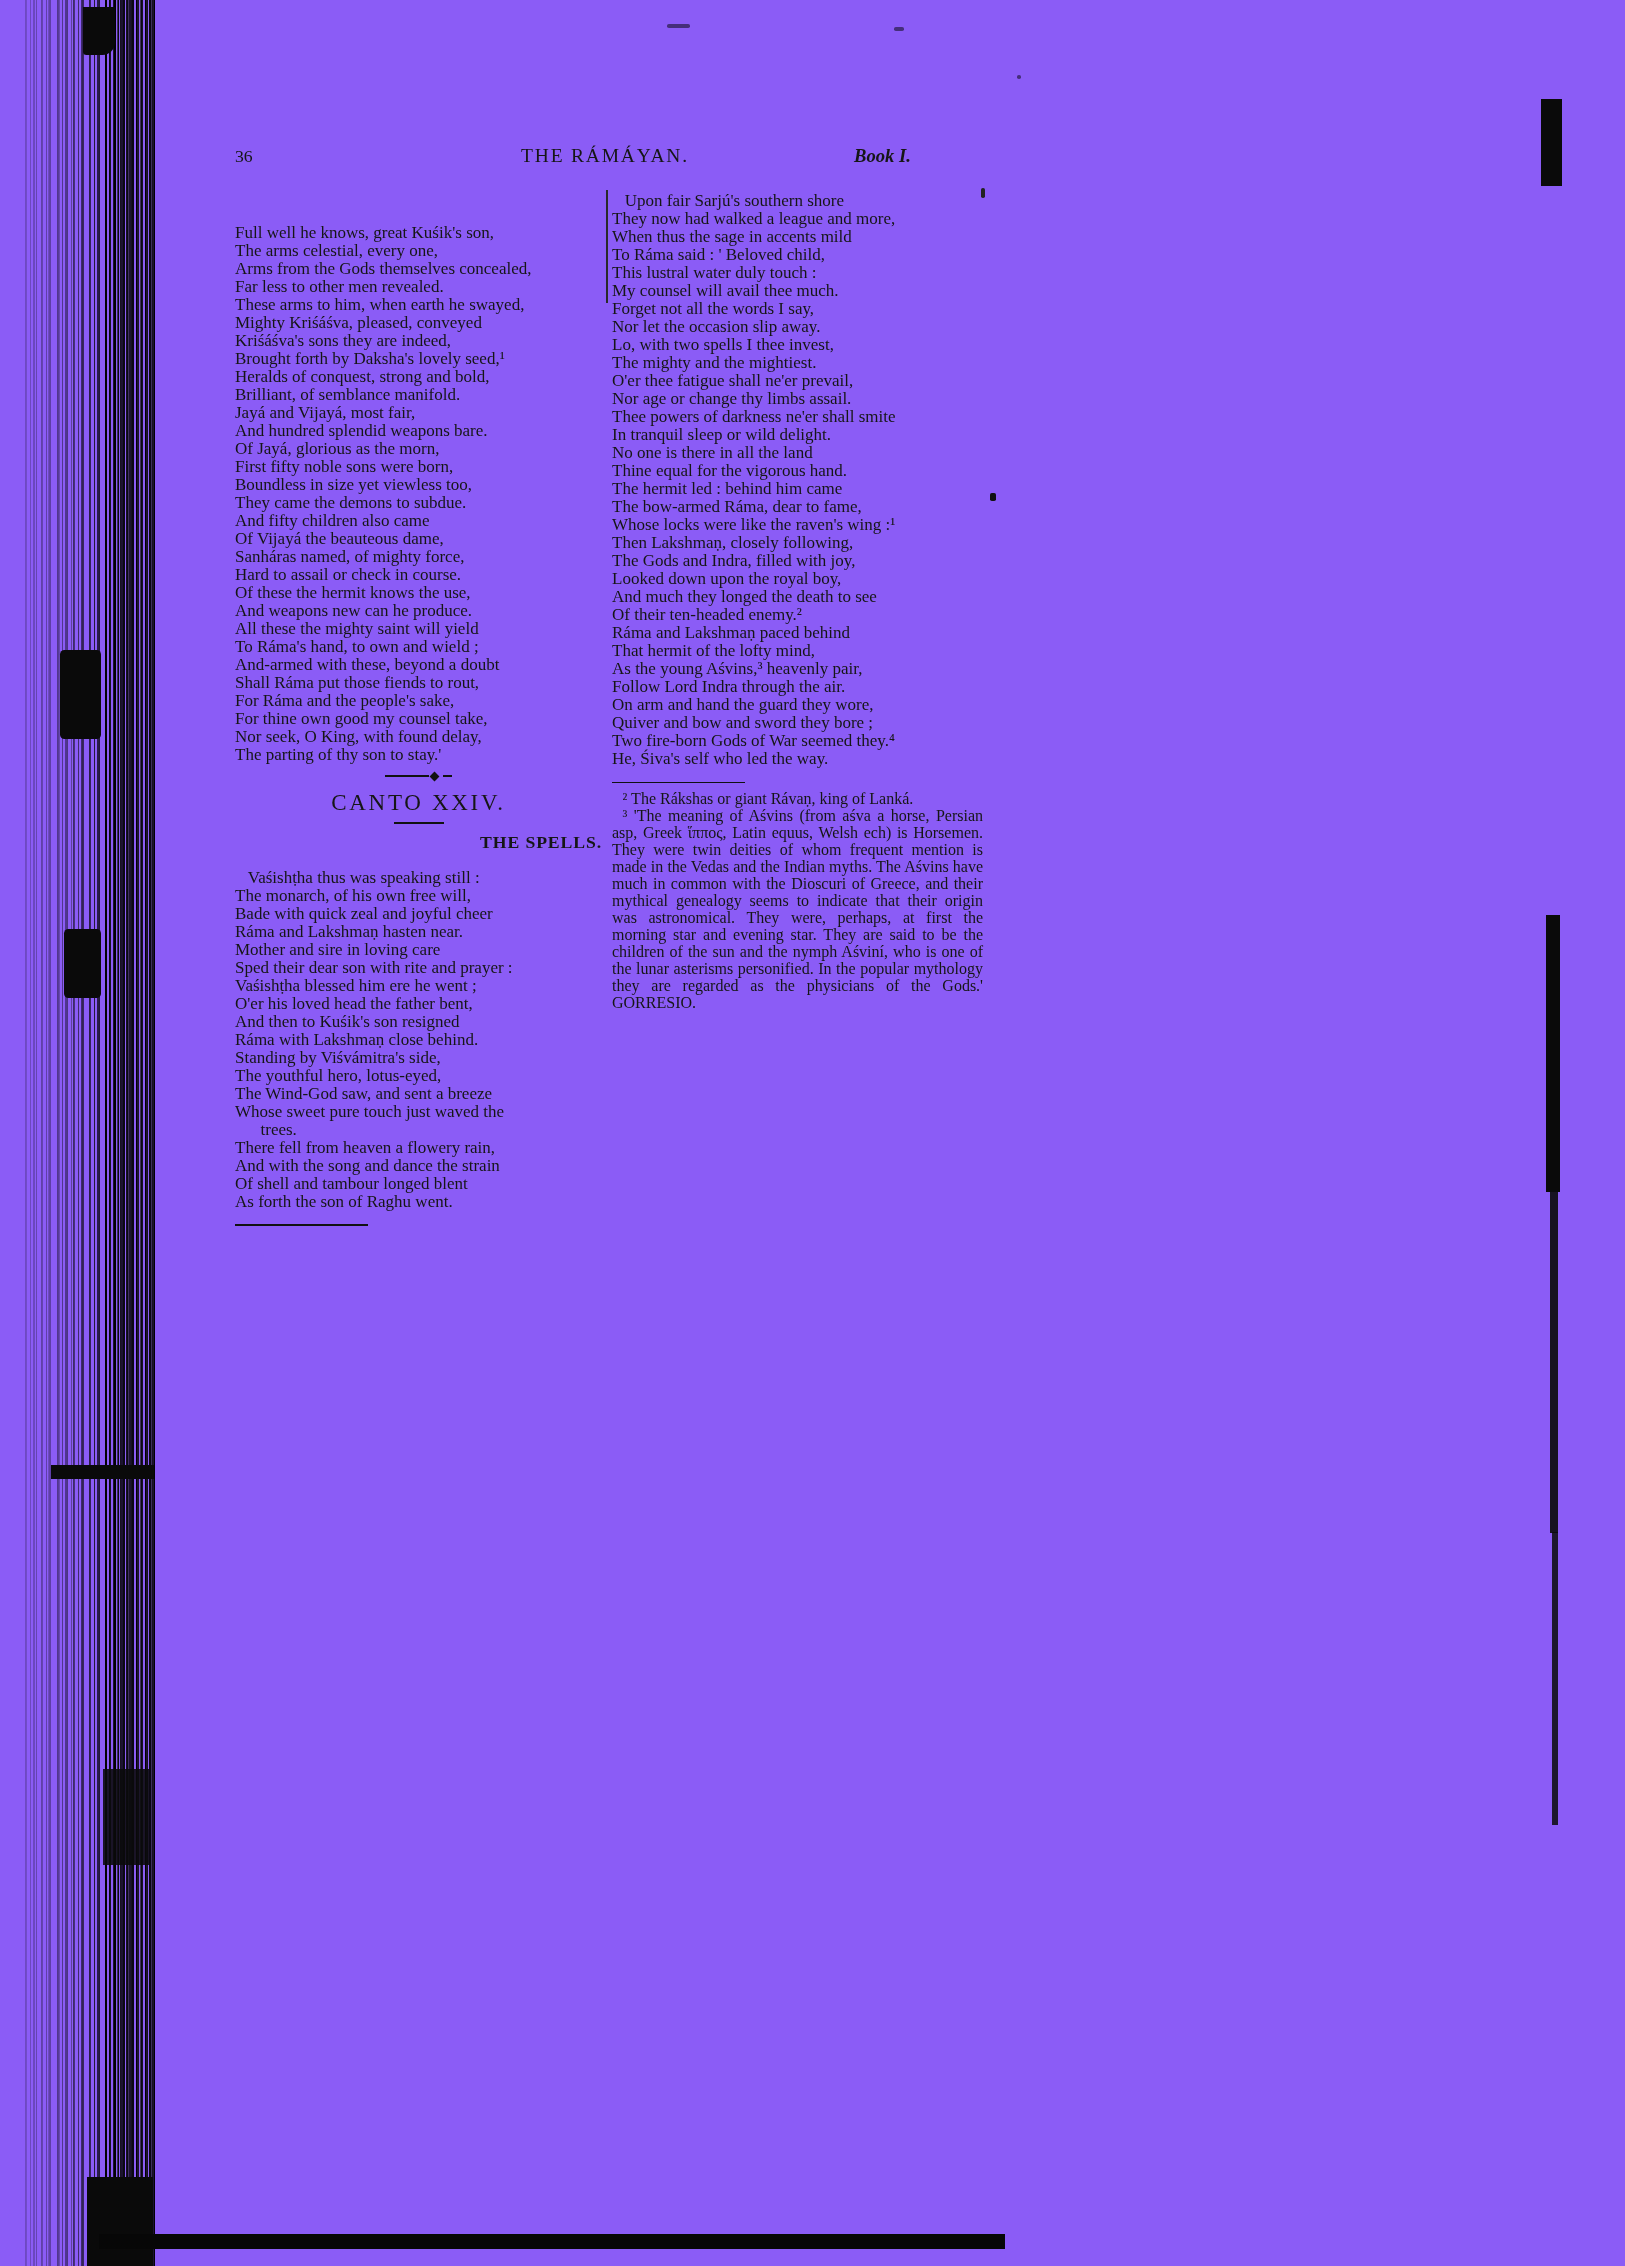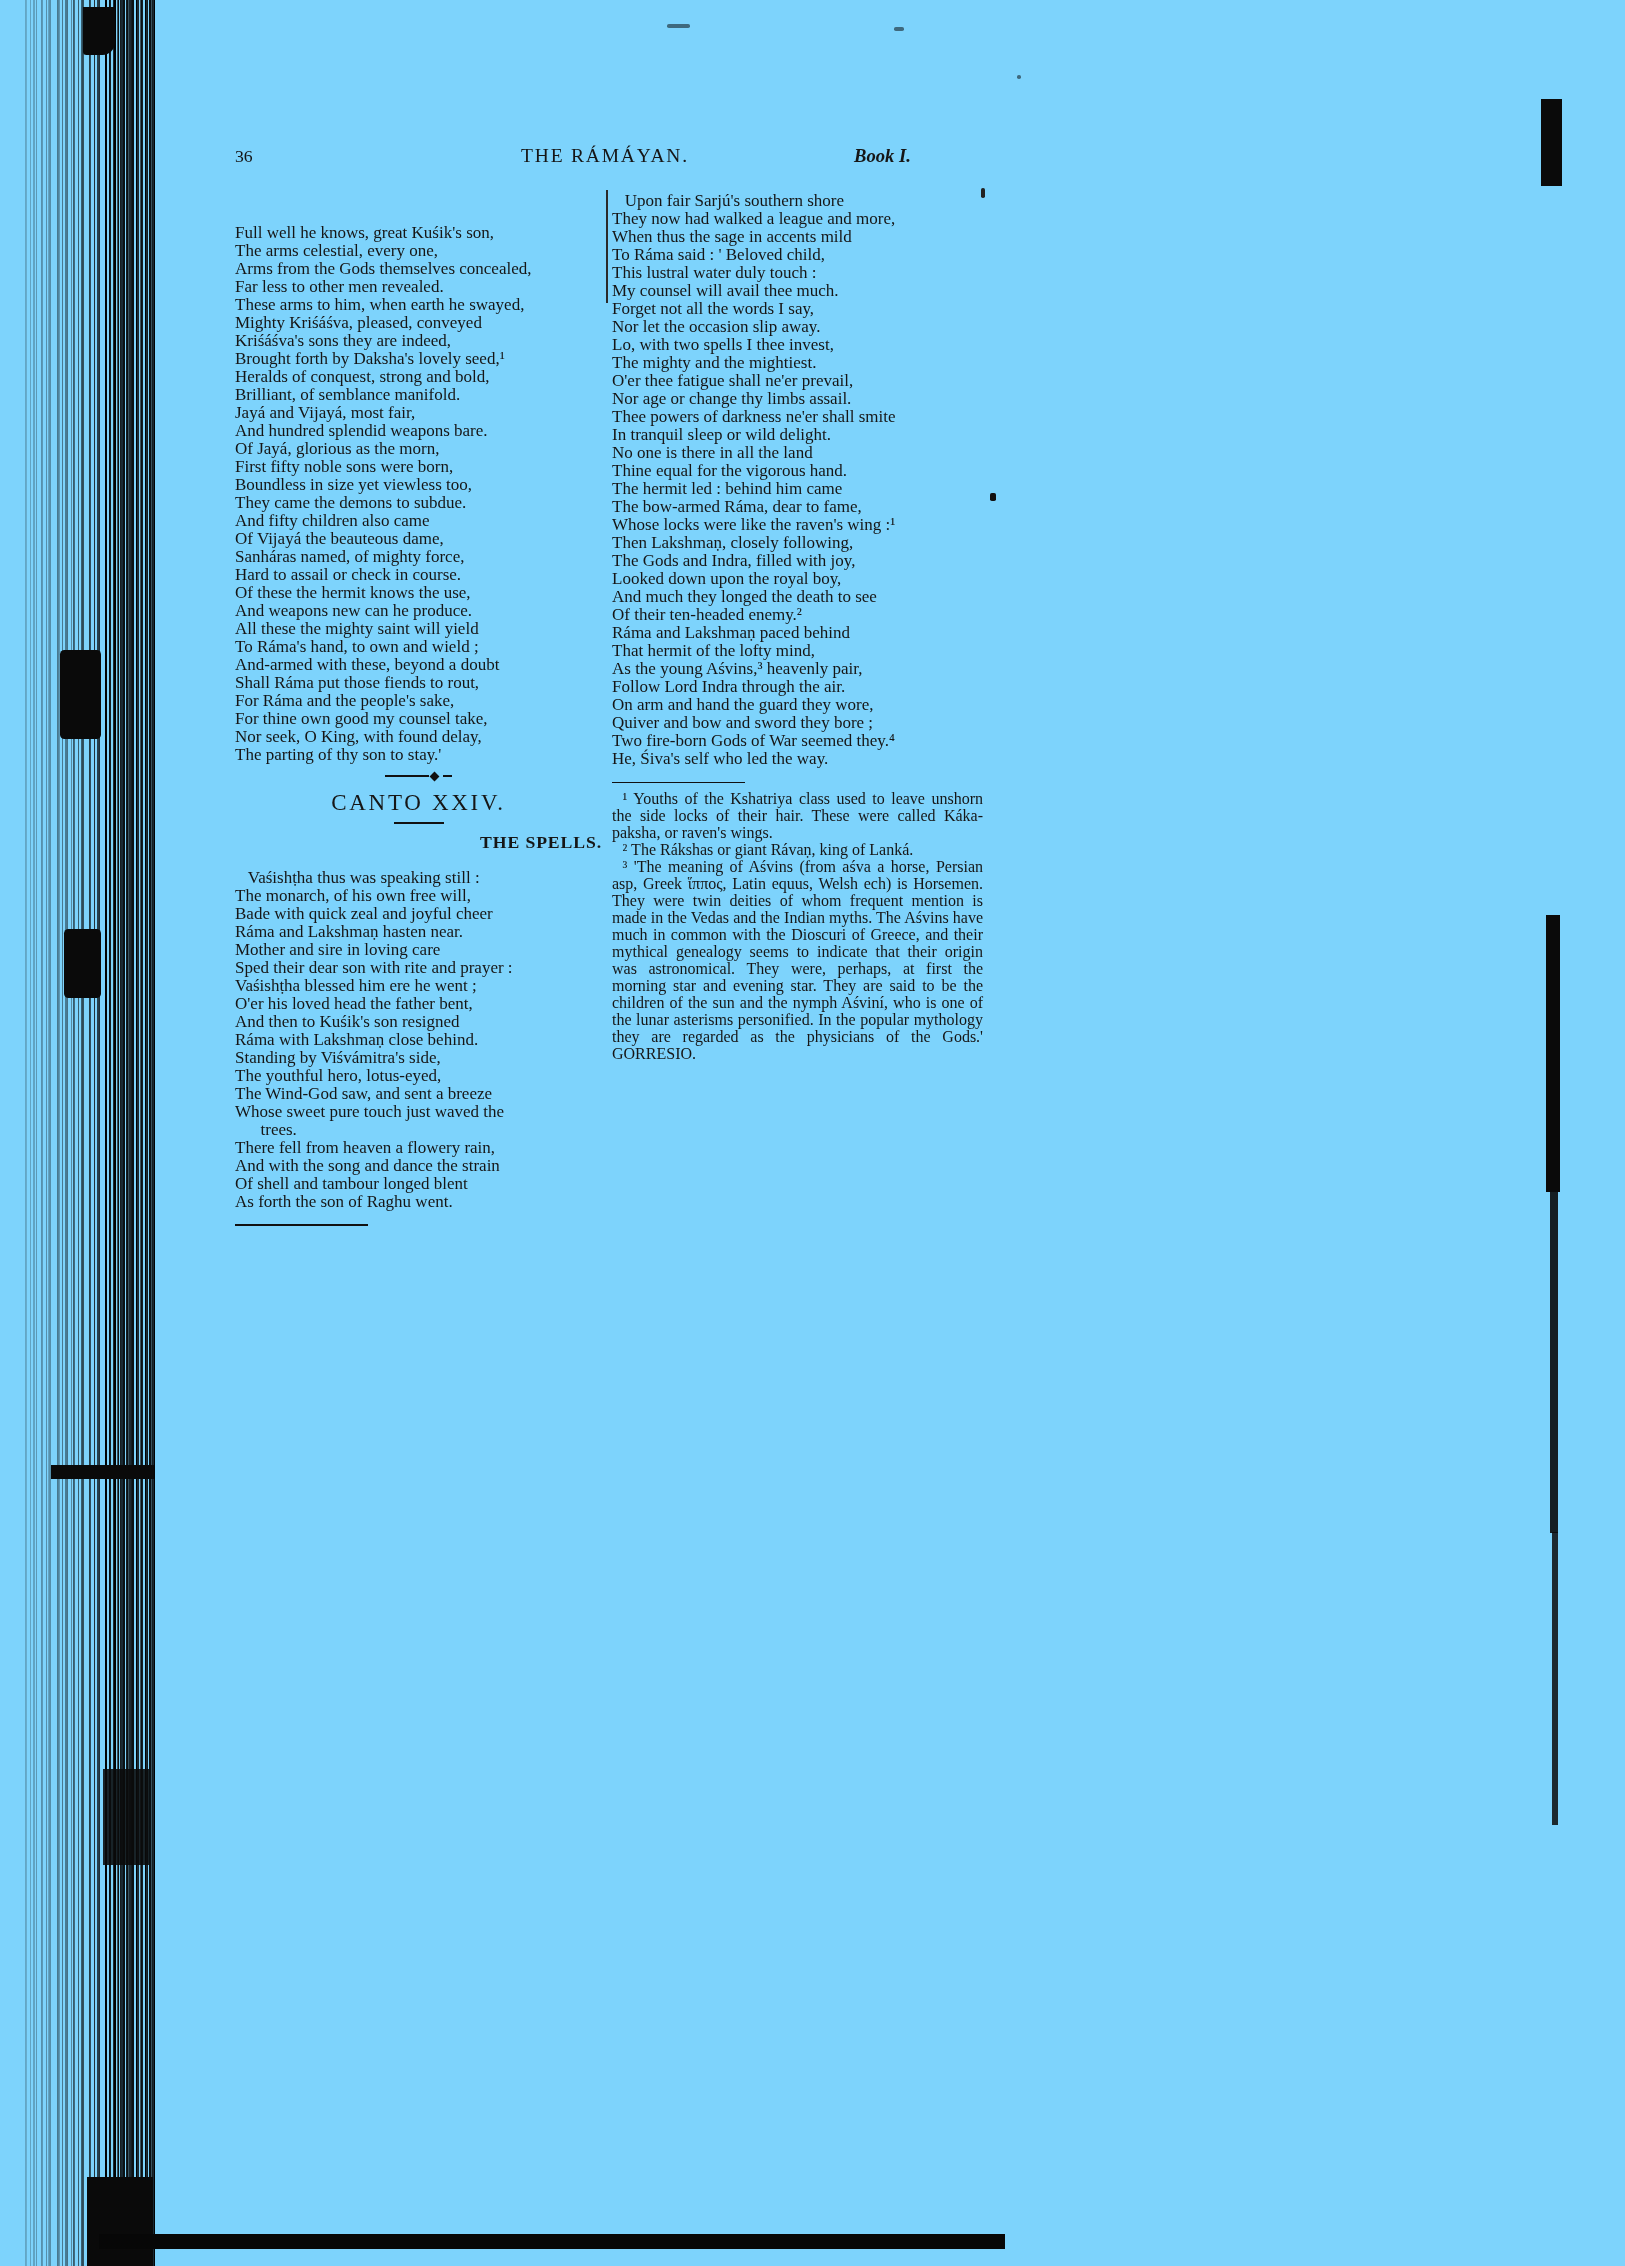--- a/index.html
+++ b/index.html
@@ -1,18 +1,18 @@
 <!DOCTYPE html>
 <html style="font-size:14px"><head>
 <meta charset="utf-8">
 <style>
   html,body { margin:0; padding:0; background:#e8e8e8; }
   #page {
     position:relative; width:1625px; height:2266px;
-    background:#7dd3fc; overflow:hidden;
+    background:#8b5cf6; overflow:hidden;
     font-family:"Liberation Serif", serif; color:#161616;
   }
 
   
   .streaks {
     position:absolute; left:25px; top:0; width:131px; height:2266px;
     background-image:
       repeating-linear-gradient(90deg, rgba(10,10,10,0.9) 0 0.9px, transparent 0.9px 5.3px),
       repeating-linear-gradient(90deg, rgba(0,0,0,0.8) 0 1.8px, transparent 1.8px 8px),
       repeating-linear-gradient(90deg, rgba(30,30,30,0.7) 0 0.9px, transparent 0.9px 11.5px);
@@ -211,20 +211,19 @@
         <div class="poem-line">As the young Aśvins,³ heavenly pair,</div>
         <div class="poem-line">Follow Lord Indra through the air.</div>
         <div class="poem-line">On arm and hand the guard they wore,</div>
         <div class="poem-line">Quiver and bow and sword they bore ;</div>
         <div class="poem-line">Two fire-born Gods of War seemed they.⁴</div>
         <div class="poem-line">He, Śiva's self who led the way.</div>
       </div>
 
     <div class="fn-rule"></div>
     <div class="footnotes">
-        <div class="footnote">¹ Youths of the Kshatriya class used to leave unshorn the side locks of their hair. These were called Káka-paksha, or raven's wings.</div>
         <div class="footnote">² The Rákshas or giant Rávaṇ, king of Lanká.</div>
         <div class="footnote">³ 'The meaning of Aśvins (from aśva a horse, Persian asp, Greek ἵππος, Latin equus, Welsh ech) is Horsemen. They were twin deities of whom frequent mention is made in the Vedas and the Indian myths. The Aśvins have much in common with the Dioscuri of Greece, and their mythical genealogy seems to indicate that their origin was astronomical. They were, perhaps, at first the morning star and evening star. They are said to be the children of the sun and the nymph Aśviní, who is one of the lunar asterisms personified. In the popular mythology they are regarded as the physicians of the Gods.' GORRESIO.</div>
       </div>
   </div>
 
 </div>
 
 
 </body></html>

